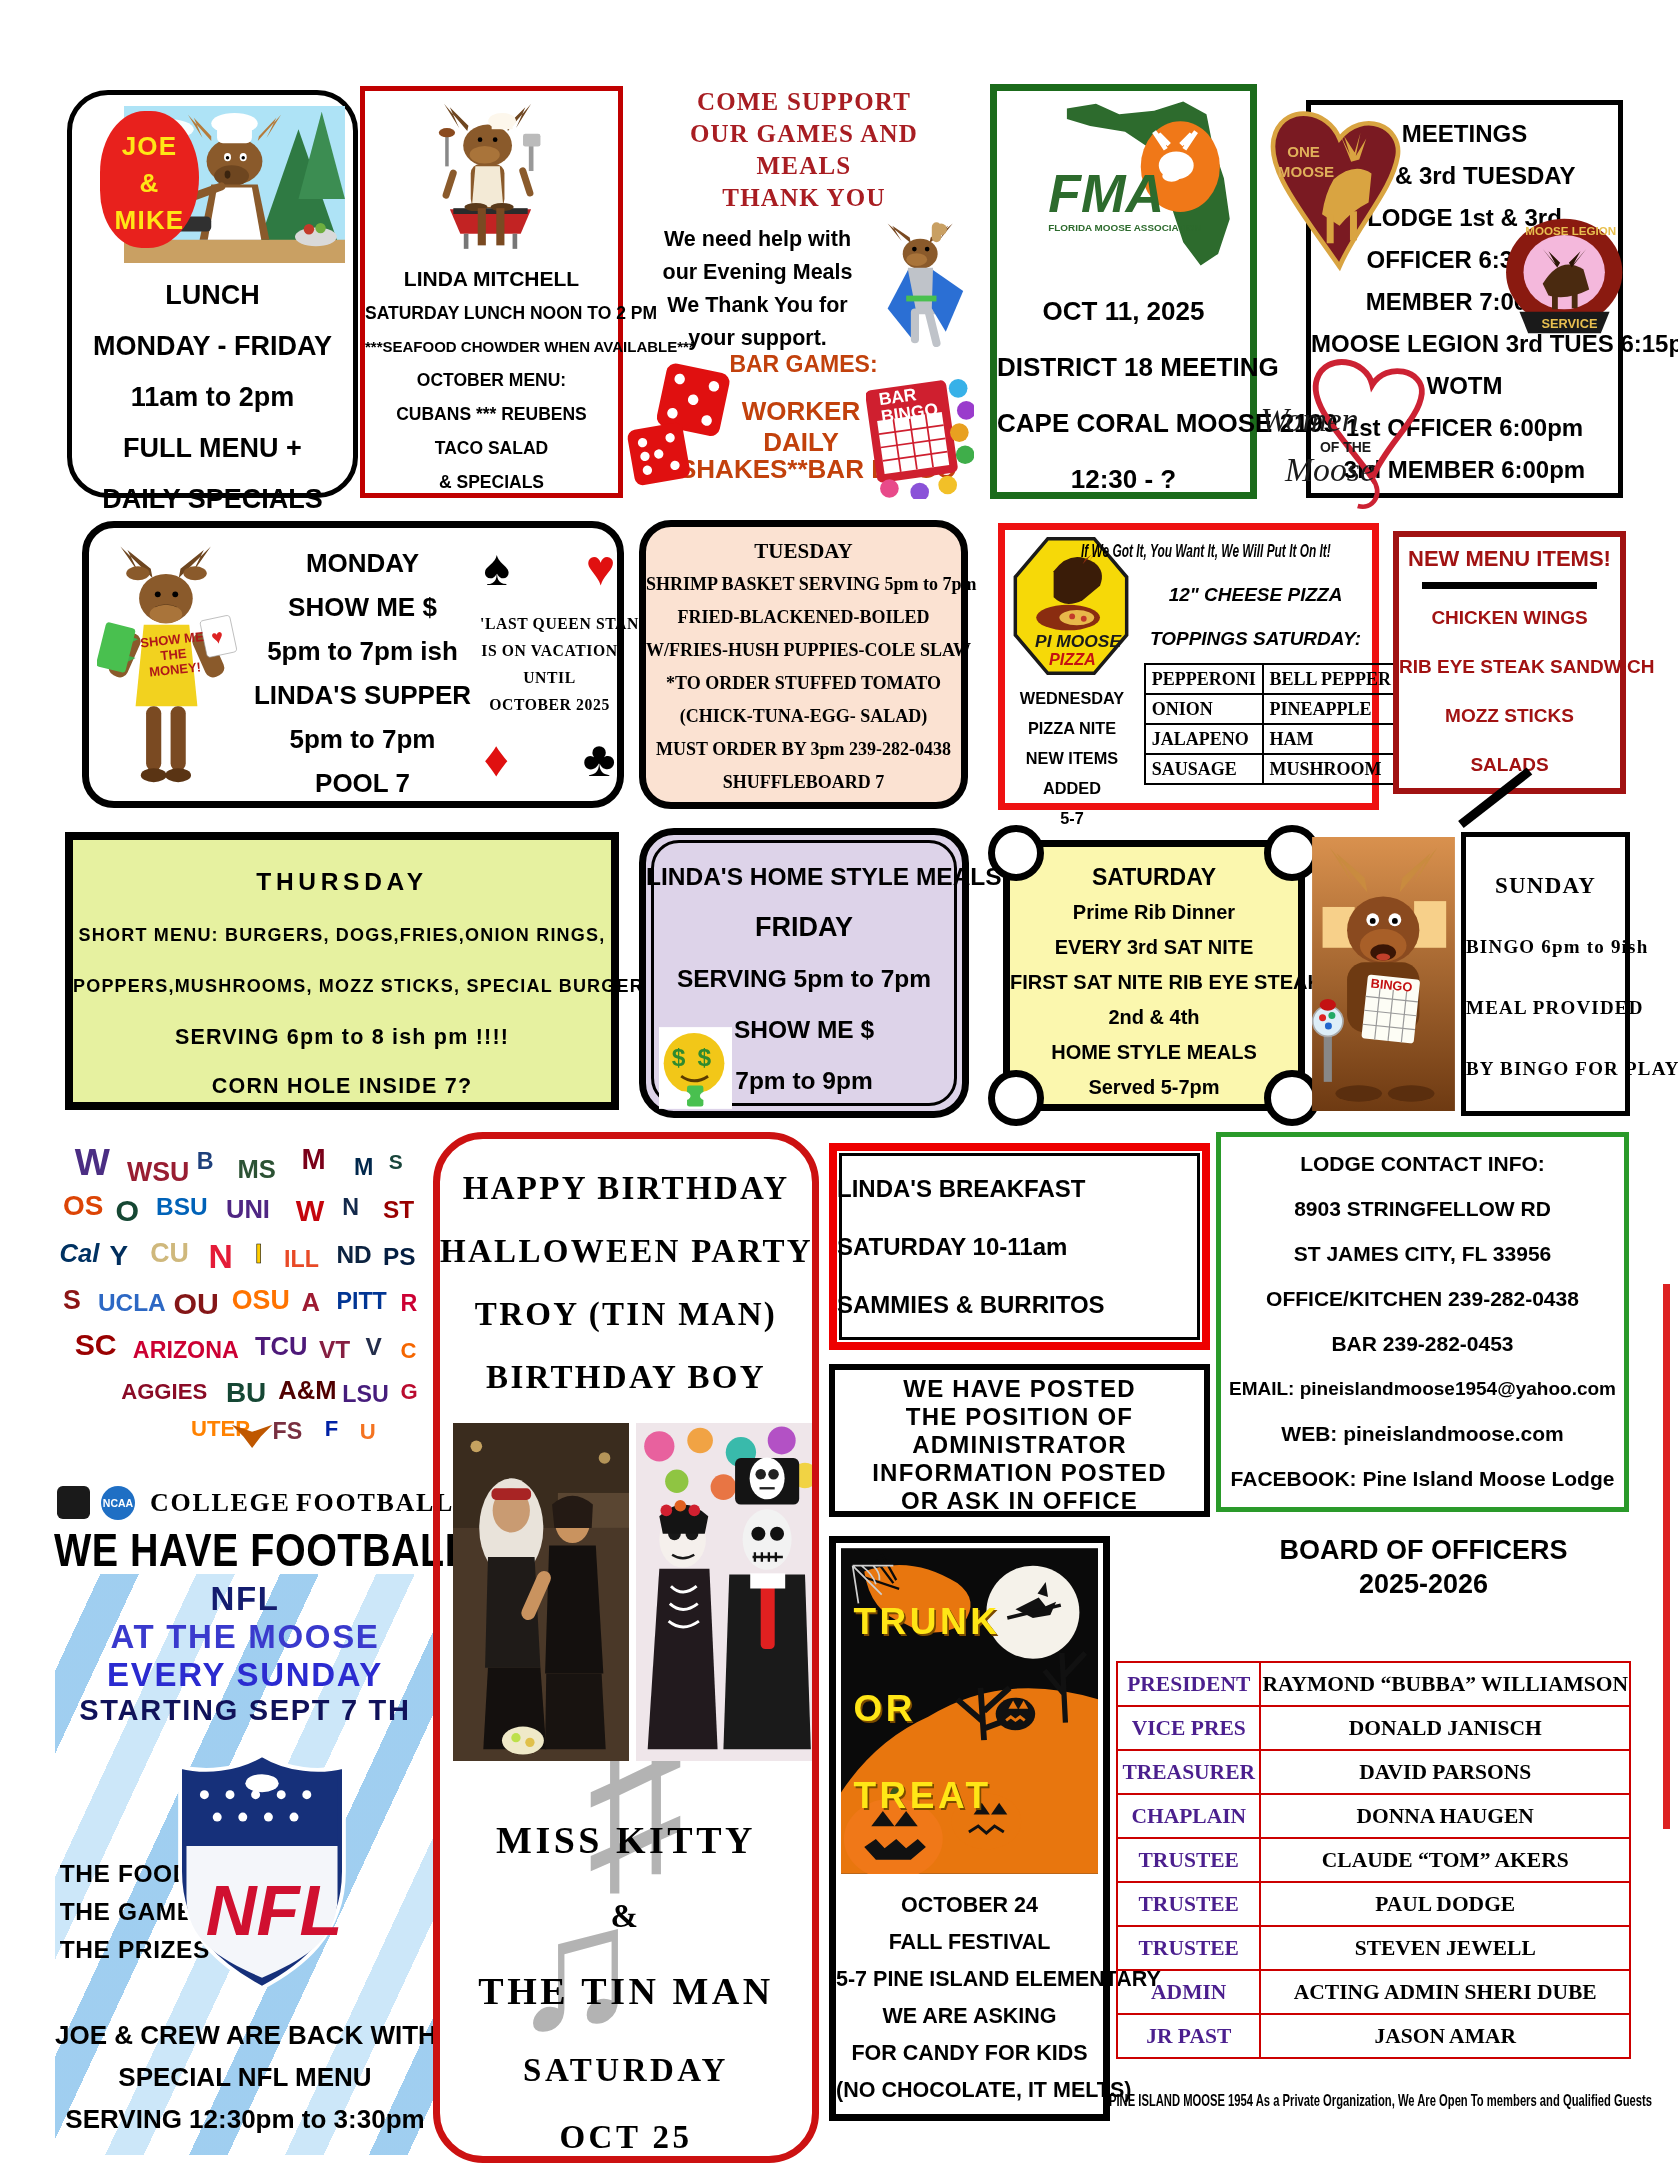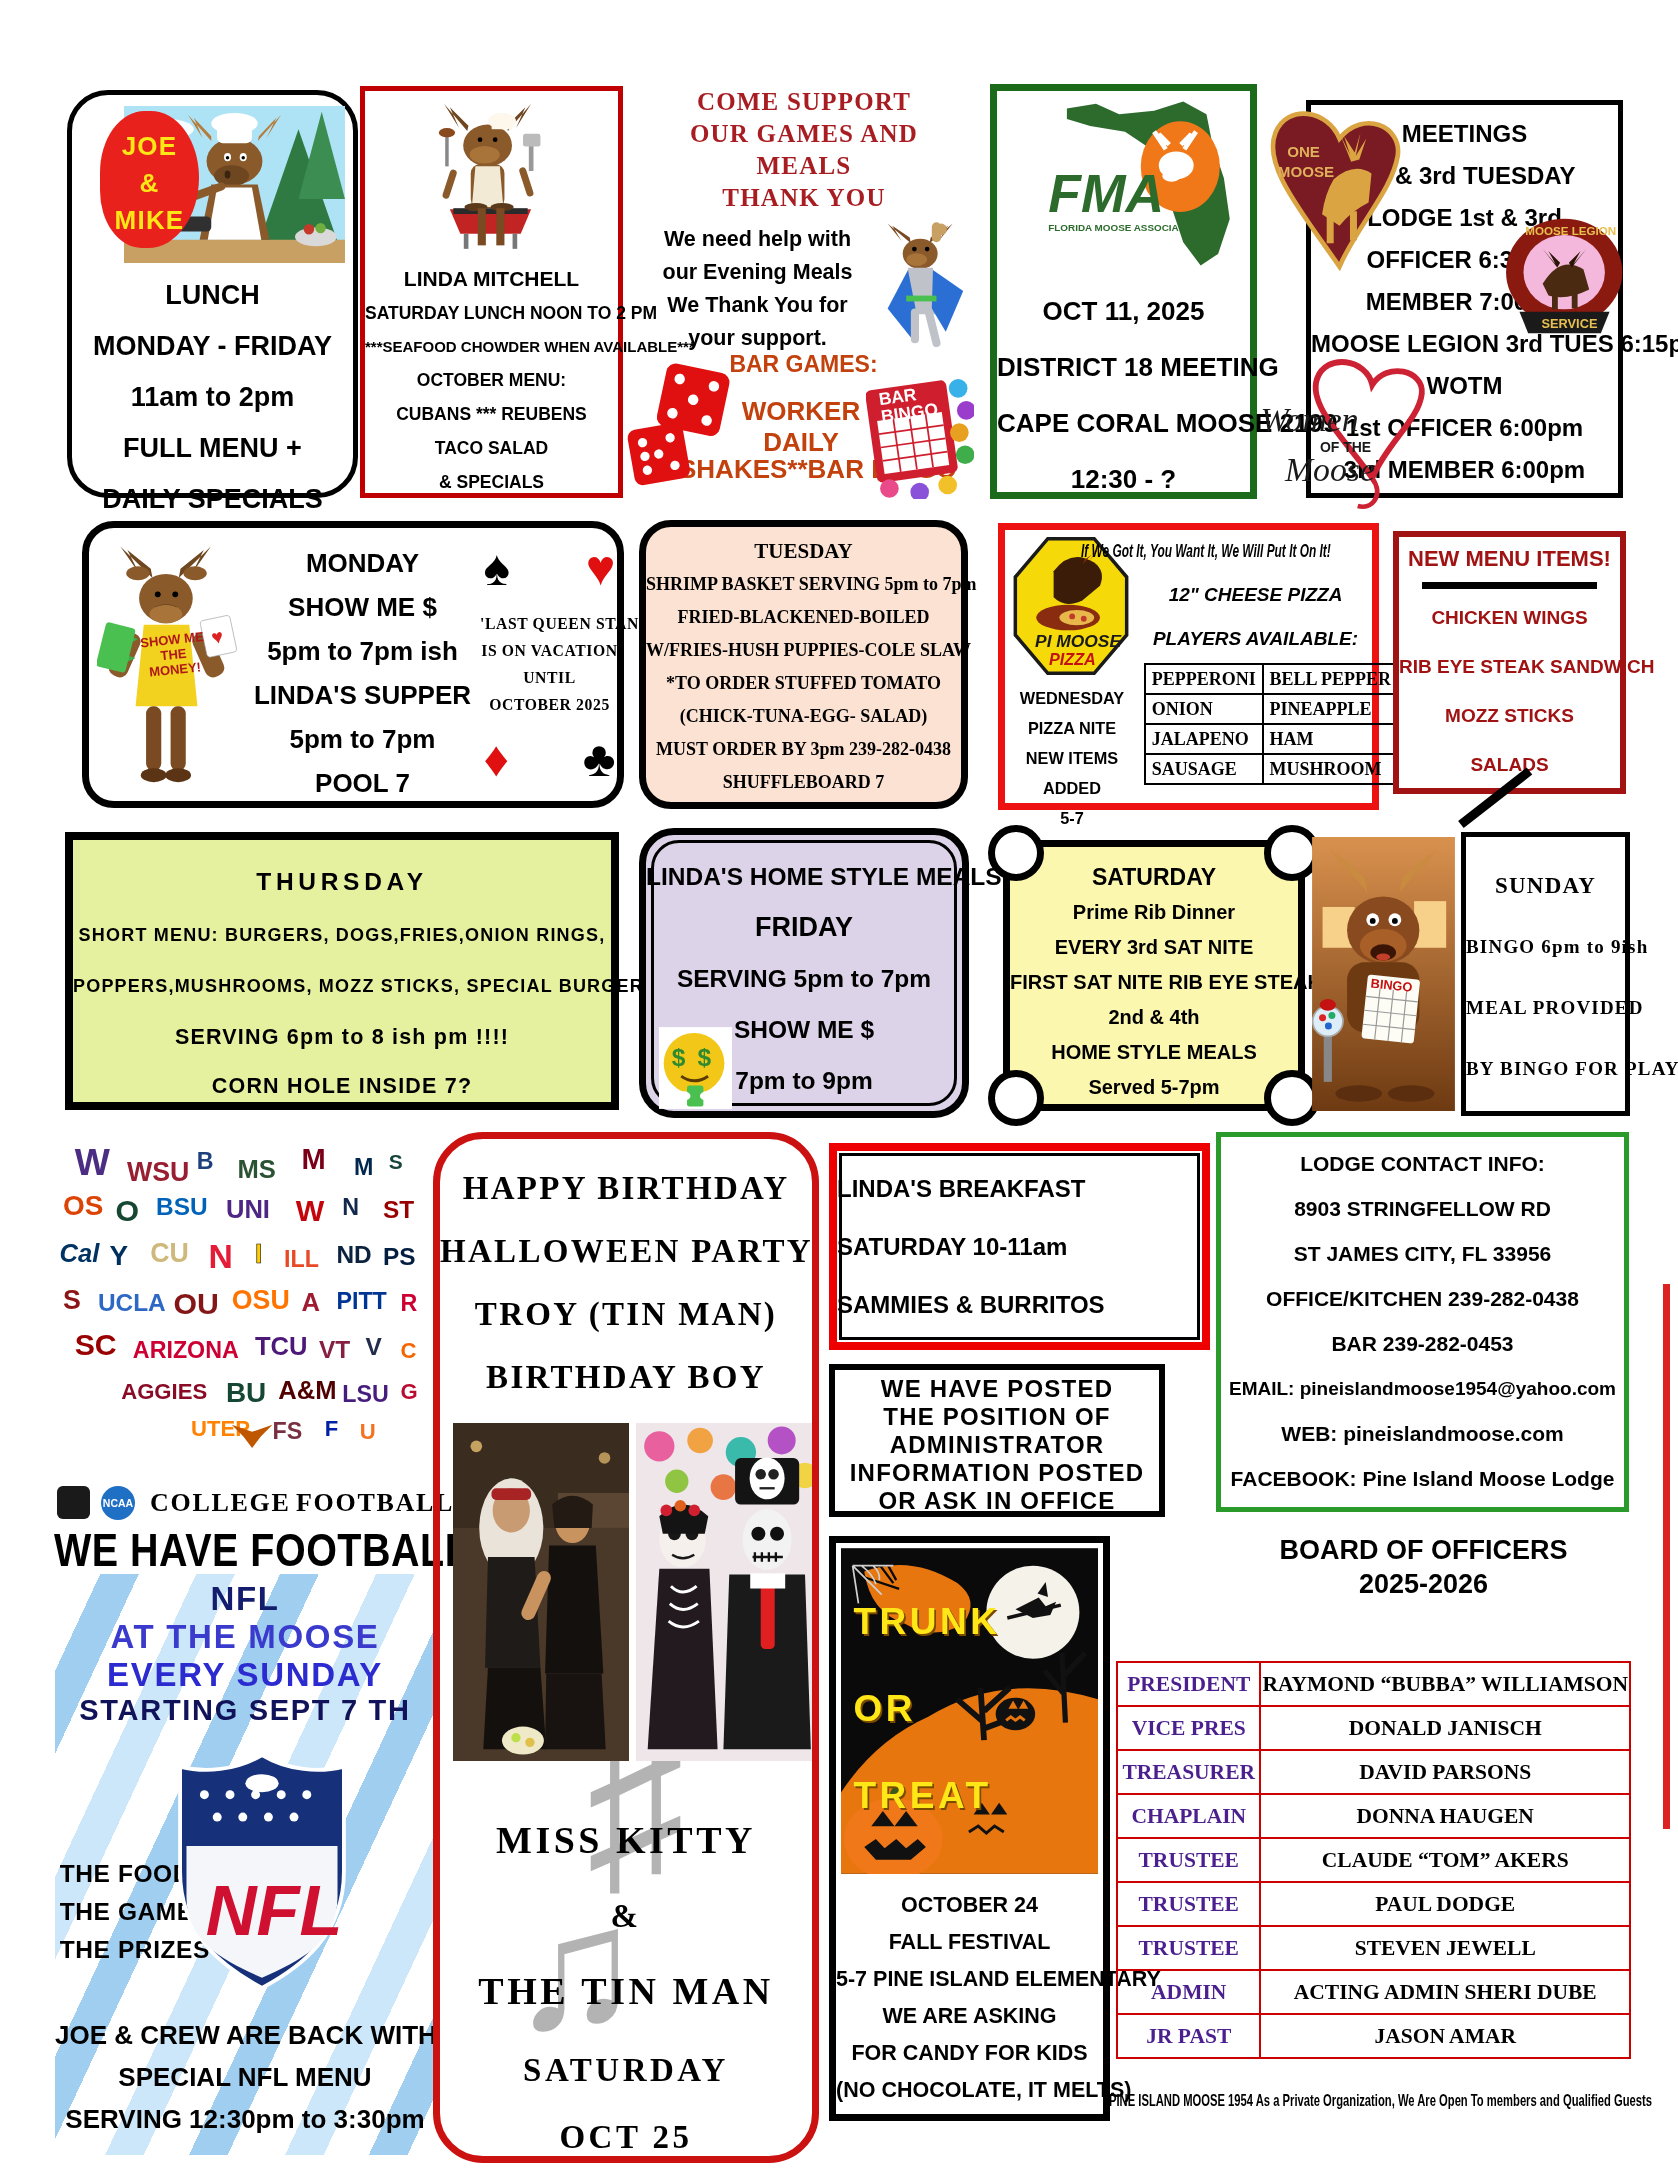--- a/index.html
+++ b/index.html
@@ -408,21 +408,21 @@
     </svg>
     <div class="abs" style="left:0;top:153px;width:134px;">
       <div class="lft">WEDNESDAY</div>
       <div class="lft">PIZZA NITE</div>
       <div class="lft">NEW ITEMS ADDED</div>
       <div class="lft">5-7</div>
       <div class="lft">MIKE &amp; DIANNE</div>
     </div>
     <div class="abs b nw" style="left:76px;top:10.5px;width:291px;font-size:17.5px;font-style:italic;transform:scaleX(.68);transform-origin:left;">If We Got It, You Want It, We Will Put It On It!</div>
     <div class="abs b c" style="left:134px;top:54px;width:233px;font-size:19px;font-style:italic;">12" CHEESE PIZZA</div>
-    <div class="abs b c" style="left:134px;top:98px;width:233px;font-size:19px;font-style:italic;">PLAYERS AVAILABLE:</div>
+    <div class="abs b c" style="left:134px;top:98px;width:233px;font-size:19px;font-style:italic;">TOPPINGS SATURDAY:</div>
     <table class="abs" style="left:139px;top:133px;">
       <tbody>
           <tr>
             <td>PEPPERONI</td>
             <td>BELL PEPPER</td>
           </tr>
       <tr>
             <td>ONION</td>
             <td>PINEAPPLE</td>
           </tr>
@@ -720,21 +720,21 @@
 
   <div id="box-breakfast" class="abs" style="left:829px;top:1143px;width:381px;height:207px;">
     <div class="inner"></div>
     <div class="abs" style="left:0;top:9.3px;width:100%;">
       <div class="ln">LINDA'S BREAKFAST</div>
       <div class="ln">SATURDAY 10-11am</div>
       <div class="ln">SAMMIES &amp; BURRITOS</div>
     </div>
   </div>
 
-  <div id="box-admin" class="abs" style="left:829px;top:1364px;width:336px;height:153px;">
+  <div id="box-admin" class="abs" style="left:829px;top:1364px;width:381px;height:153px;">
     <div class="abs" style="left:0;top:4.7px;width:100%;">
       <div class="ln">WE HAVE POSTED</div>
       <div class="ln">THE POSITION OF</div>
       <div class="ln">ADMINISTRATOR</div>
       <div class="ln">INFORMATION POSTED</div>
       <div class="ln">OR ASK IN OFFICE</div>
     </div>
   </div>
 
   <div id="box-contact" class="abs" style="left:1216px;top:1132px;width:413px;height:380px;">

